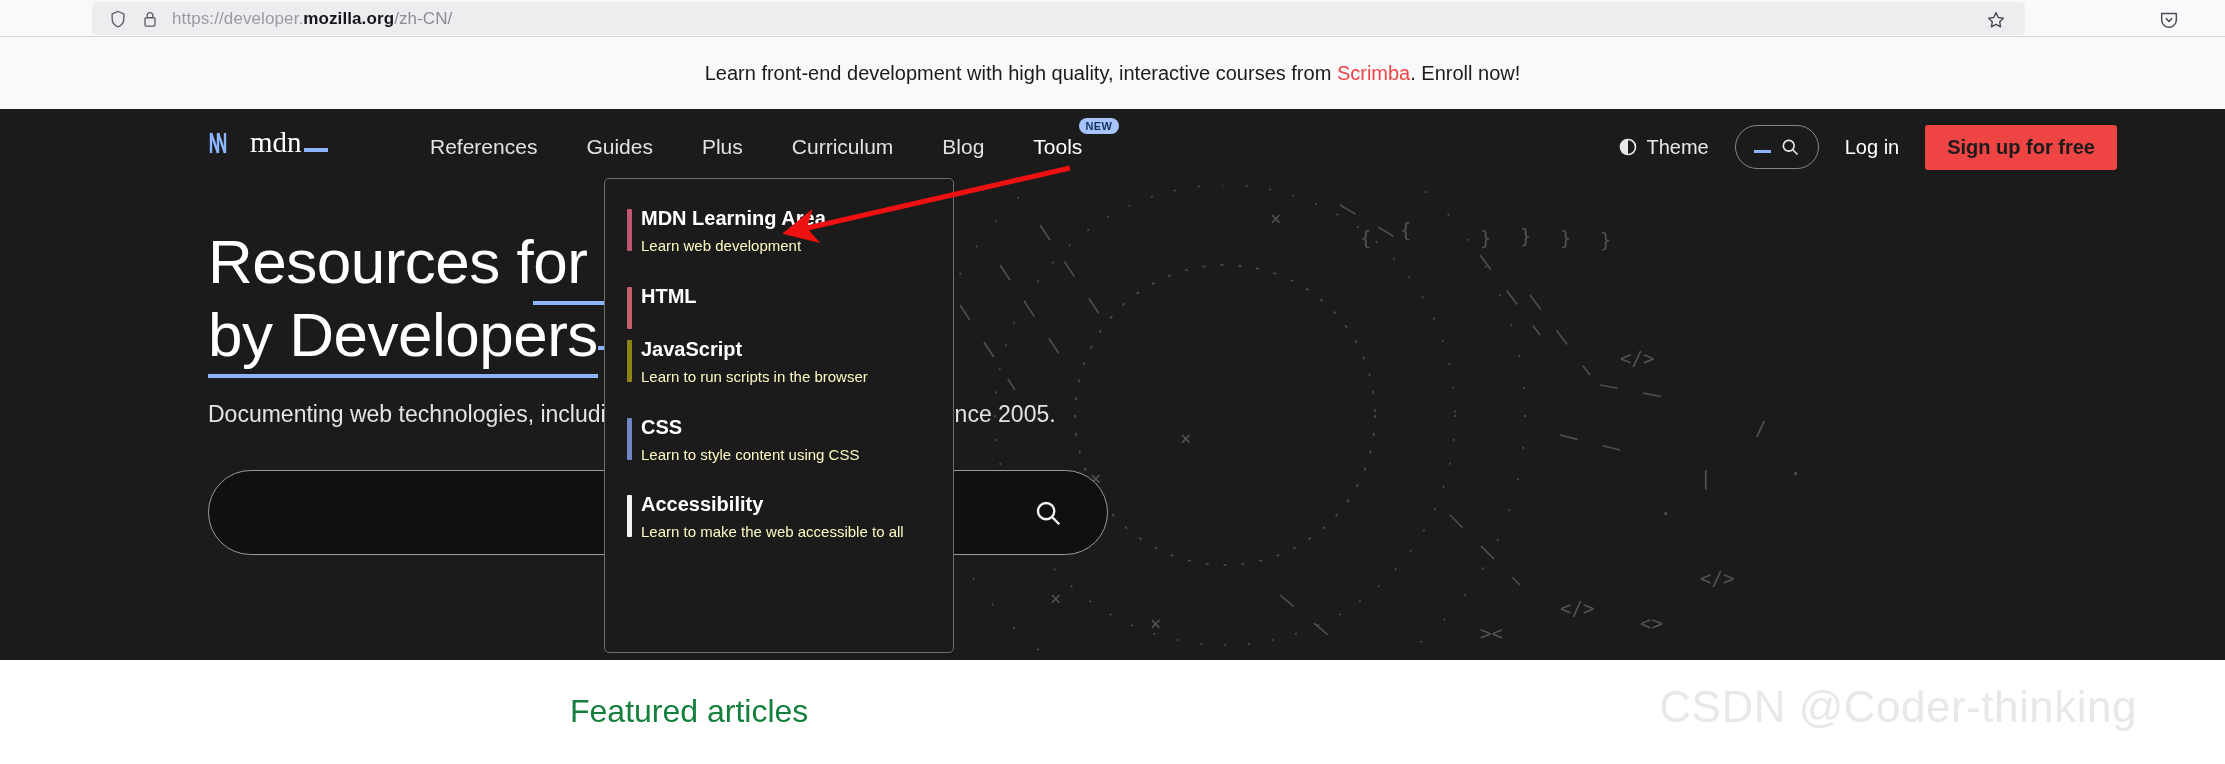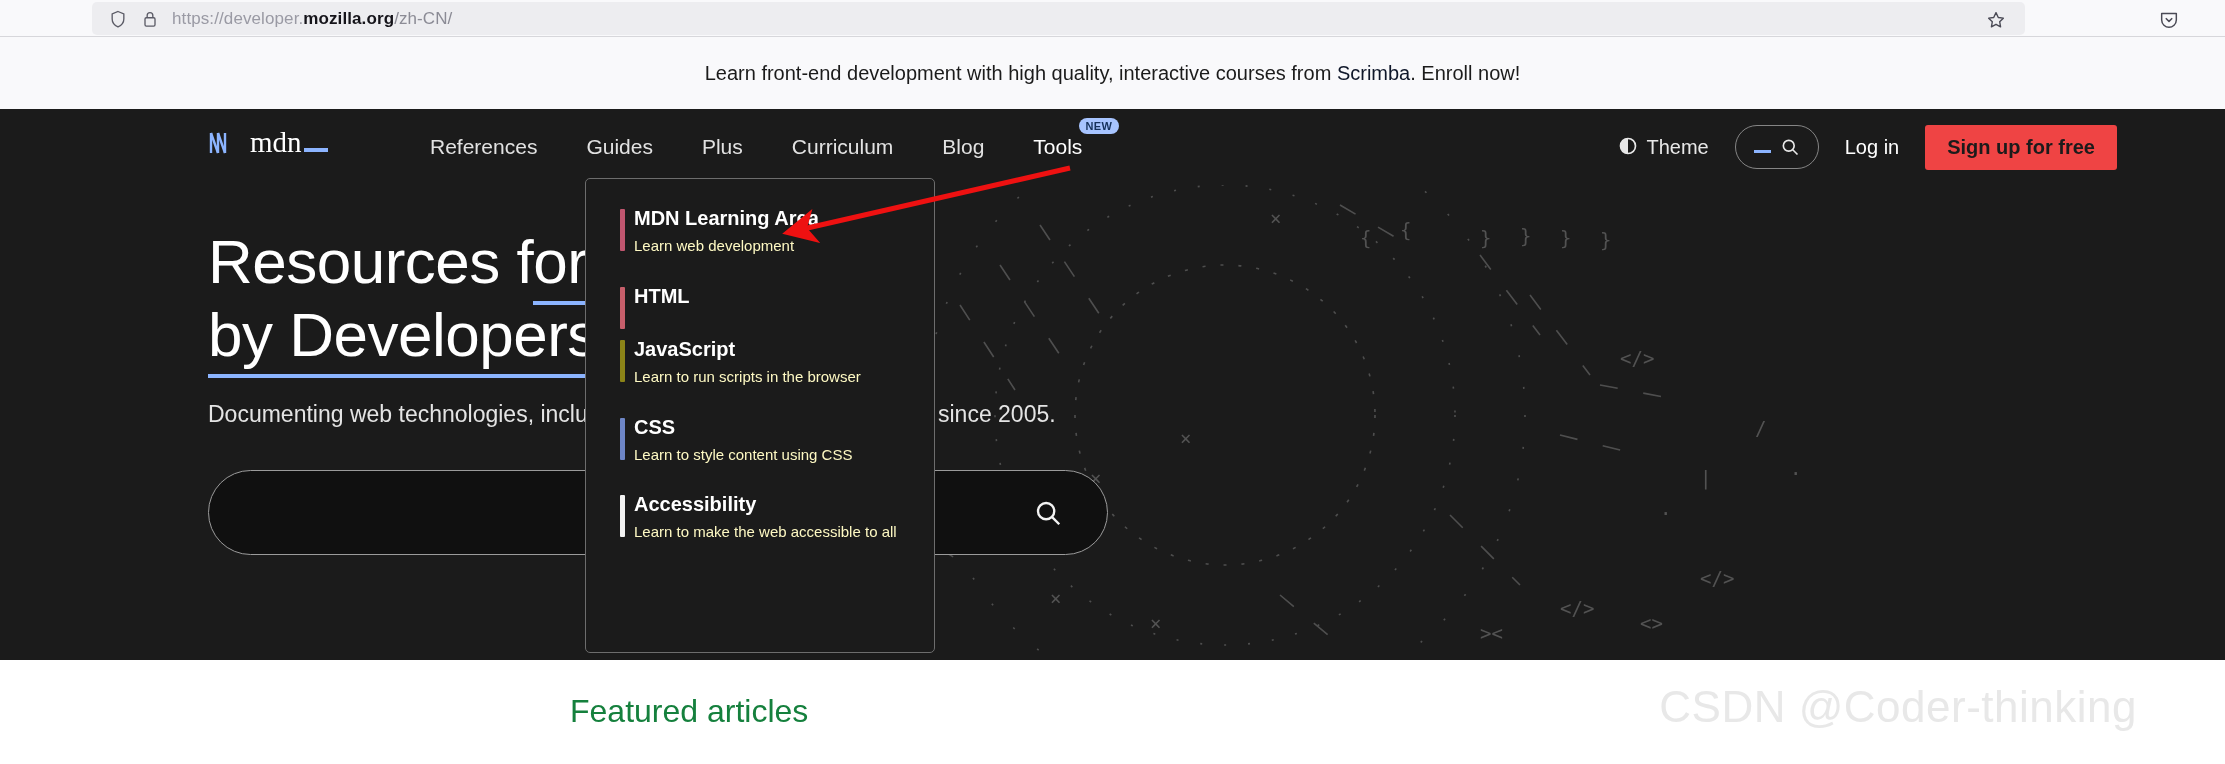--- a/index.html
+++ b/index.html
@@ -29,21 +29,21 @@
   .urltext .scheme { color:#9a9aa4; }
   .star-btn { position:absolute; right:18px; top:7px; width:22px; height:22px; color:#4a4a55; }
   .pocket-btn { position:absolute; right:-155px; top:7px; width:22px; height:22px; color:#4a4a55; }
 
   
   .promo {
     position:absolute; left:0; top:37px; width:2225px; height:72px;
     background:#f9f9fb; display:flex; align-items:center; justify-content:center;
   }
   .promo-text { font-size:20px; color:#1b1b1b; }
-  .promo-text a { color:#0f172a; text-decoration:none; }
+  .promo-text a { color:#ef4444; text-decoration:none; }
 
   
   .topnav {
     position:absolute; left:0; top:109px; width:2225px; height:76px;
     background:#1b1b1b; display:flex; align-items:center;
   }
   .logo { position:absolute; left:208px; top:20px; display:flex; align-items:flex-end; gap:2px; }
   .logo-mark { width:40px; height:26px; }
   .logo-word {
     font-family:"Liberation Serif", serif; font-size:29px; color:#ffffff; line-height:.9;
@@ -53,21 +53,21 @@
   .navlinks { position:absolute; left:430px; top:0; height:76px; display:flex; align-items:center; gap:49px; }
   .navlink { font-size:21px; color:#e2e2e2; position:relative; cursor:pointer; white-space:nowrap; }
   .navlink.active { color:#ffffff; }
   .badge-new {
     position:absolute; right:-37px; top:-17px;
     background:#a7c4ff; color:#16325c; font-size:11px; font-weight:700;
     padding:2px 7px; border-radius:9px; letter-spacing:.4px;
   }
 
   .navright { position:absolute; right:108px; top:0; height:76px; display:flex; align-items:center; gap:26px; }
-  .theme-btn { display:flex; align-items:flex-start; gap:8px; font-size:20px; color:#e8e8e8; cursor:pointer; }
+  .theme-btn { display:flex; align-items:center; gap:8px; font-size:20px; color:#e8e8e8; cursor:pointer; }
   .theme-ico { width:20px; height:20px; }
   .searchpill {
     width:84px; height:44px; border:1px solid #858585; border-radius:22px;
     display:flex; align-items:center; justify-content:center; gap:9px; cursor:text;
   }
   .search-caret { width:17px; height:3px; background:#8cb4ff; margin-top:9px; }
   .mag { width:20px; height:20px; color:#e8e8e8; }
   .login { font-size:20px; color:#ffffff; cursor:pointer; }
   .signup {
     background:#ef4444; color:#1b1b1b; font-size:20px; font-weight:700;
@@ -89,23 +89,23 @@
   .hero-sub { margin-top:30px; font-size:23px; color:#e4e4e4; }
   .hero-search {
     margin-top:42px; width:900px; height:85px;
     background:#101010; border:1px solid #9b9b9b; border-radius:44px;
     display:flex; align-items:center; justify-content:flex-end; padding-right:44px;
   }
   .hero-search .mag2 { width:30px; height:30px; color:#f2f2f2; }
 
   
   .dropdown {
-    position:absolute; left:585px; top:178px; width:350px; height:475px;
+    position:absolute; left:604px; top:178px; width:350px; height:475px;
     background:#1b1b1b; border:1px solid #6d6d6d; border-radius:5px;
-    padding:27px 0 20px 12px; z-index:30;
+    padding:27px 0 20px 0; z-index:30;
   }
   .dd-item { position:relative; padding:0 22px 0 36px; margin-bottom:28px; cursor:pointer; }
   .dd-item:last-child { margin-bottom:0; }
   .dd-bar { position:absolute; left:22px; top:3px; width:5px; height:42px; border-radius:1px; }
   .dd-title { font-size:20px; font-weight:700; color:#ffffff; line-height:1.25; }
   .dd-desc { font-size:15px; color:#fef9c3; margin-top:6px; line-height:1.25; }
 
   
   .arrow { position:absolute; left:0; top:0; width:2225px; height:764px; z-index:60; pointer-events:none; }
 

